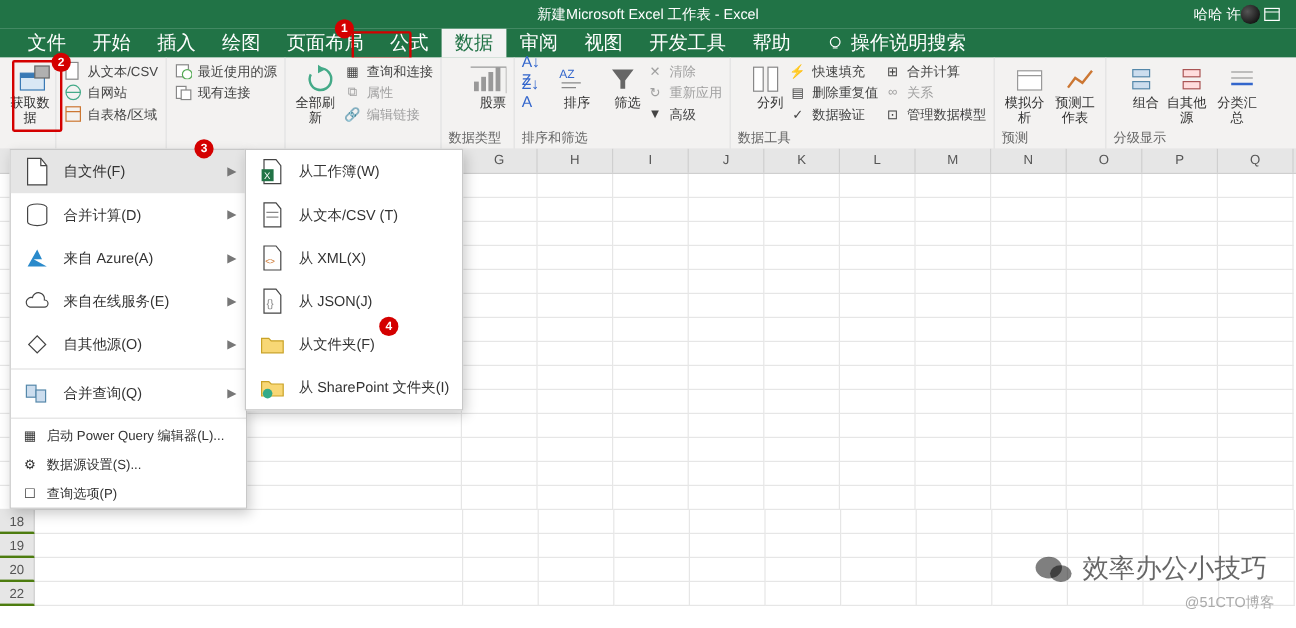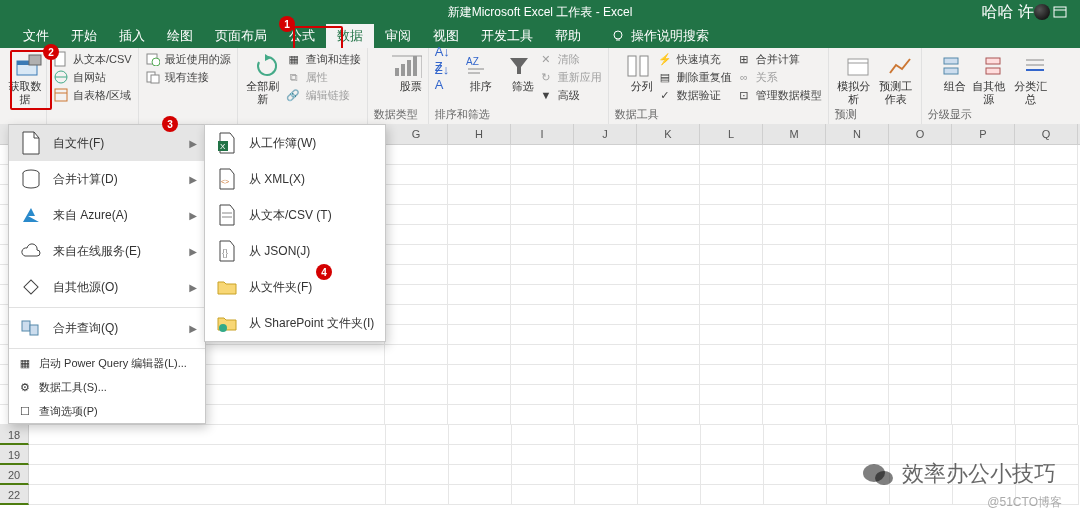--- a/index.html
+++ b/index.html
@@ -1,22 +1,22 @@
 <!DOCTYPE html>
 <html><head>
 <meta charset="utf-8">
 <style>
 html,body{margin:0;padding:0;width:1080px;height:523px;font-family:"Microsoft YaHei",Segoe UI,Arial,sans-serif;font-size:12px;background:#fff;overflow:hidden;color:#333}
 .title-bar{height:24px;background:#217346;color:#fff;display:flex;align-items:center;position:relative}
 .title-center{position:absolute;left:50%;transform:translateX(-50%);font-size:12px}
-.title-right{position:absolute;right:10px;display:flex;align-items:center;font-size:16px}
+.title-right{position:absolute;right:10px;display:flex;align-items:flex-start;font-size:12px}
 .avatar{width:16px;height:16px;border-radius:50%;background:radial-gradient(circle at 35% 35%,#555,#000)}
 .win-ctrl{width:20px;height:16px;display:flex;align-items:center;justify-content:center}
 .menu-bar{height:24px;background:#217346;color:#fff;display:flex;align-items:stretch;padding-left:12px}
-.menu-item{padding:0 11px;display:flex;align-items:center;cursor:pointer;font-size:13px;position:relative}
+.menu-item{padding:0 11px;display:flex;align-items:center;cursor:pointer;font-size:16px;position:relative}
 .menu-item.active{background:#f3f3f3;color:#217346}
 .red-box{position:absolute;border:2px solid #d40000;pointer-events:none;border-radius:2px}
 .badge{width:16px;height:16px;border-radius:50%;background:#d40000;color:#fff;display:flex;align-items:center;justify-content:center;font-size:10px;font-weight:bold;position:absolute;z-index:30}
 .ribbon{height:76px;background:#f3f2f1;border-bottom:1px solid #d6d6d6;display:flex;position:relative}
 .rib-group{border-right:1px solid #e1e1e1;padding:2px 6px 0;display:flex;flex-direction:column}
 .rib-row{display:flex;align-items:flex-start;gap:4px}
 .big-btn{display:flex;flex-direction:column;align-items:flex-end;width:38px;padding-top:2px;cursor:pointer;font-size:11px;line-height:13px;text-align:center}
 .big-btn .ic{width:30px;height:28px;display:flex;align-items:center;justify-content:center}
 .small-btn{display:flex;align-items:center;gap:4px;height:18px;font-size:11px;cursor:pointer;color:#444}
 .small-btn.dim{color:#a0a0a0}
@@ -668,21 +668,21 @@
     <span>合并查询(Q)</span>
       <span class="chev">▶</span>
   </div>
   <div class="dd-sep"></div>
   <div class="dd-item dd-small">
     <span class="ic">▦</span>
     <span>启动 Power Query 编辑器(L)...</span>
   </div>
   <div class="dd-item dd-small">
     <span class="ic">⚙</span>
-    <span>数据工具(S)...</span>
+    <span>数据源设置(S)...</span>
   </div>
   <div class="dd-item dd-small">
     <span class="ic">☐</span>
     <span>查询选项(P)</span>
   </div>
 </div>
 <div class="badge" style="left:162px;top:116px">3</div>
 <div class="red-box" style="left:12px;top:126px;width:156px;height:32px"></div>
 
 <div class="dropdown dd2">
@@ -693,34 +693,34 @@
           <rect x="1" y="10" width="10" height="10" fill="#217346"></rect>
           <text x="3" y="18" fill="#fff" font-size="8">X</text>
         </svg>
       </span>
     <span>从工作簿(W)</span>
   </div>
   <div class="dd-item">
     <span class="ic">
         <svg width="20" height="24">
           <path d="M3 2 H13 L17 7 V22 H3 Z" fill="#fff" stroke="#444"></path>
-          <text x="4" y="17" font-size="7" fill="#c73">&lt;&gt;</text>
-        </svg>
-      </span>
-    <span>从 XML(X)</span>
+          <line x1="5" y1="10" x2="15" y2="10" stroke="#888"></line>
+          <line x1="5" y1="14" x2="15" y2="14" stroke="#888"></line>
+        </svg>
+      </span>
+    <span>从文本/CSV (T)</span>
   </div>
   <div class="dd-item">
     <span class="ic">
         <svg width="20" height="24">
           <path d="M3 2 H13 L17 7 V22 H3 Z" fill="#fff" stroke="#444"></path>
-          <line x1="5" y1="10" x2="15" y2="10" stroke="#888"></line>
-          <line x1="5" y1="14" x2="15" y2="14" stroke="#888"></line>
-        </svg>
-      </span>
-    <span>从文本/CSV (T)</span>
+          <text x="4" y="17" font-size="7" fill="#c73">&lt;&gt;</text>
+        </svg>
+      </span>
+    <span>从 XML(X)</span>
   </div>
   <div class="dd-item">
     <span class="ic">
         <svg width="20" height="24">
           <path d="M3 2 H13 L17 7 V22 H3 Z" fill="#fff" stroke="#444"></path>
           <text x="5" y="17" font-size="9" fill="#888">{}</text>
         </svg>
       </span>
     <span>从 JSON(J)</span>
   </div>

